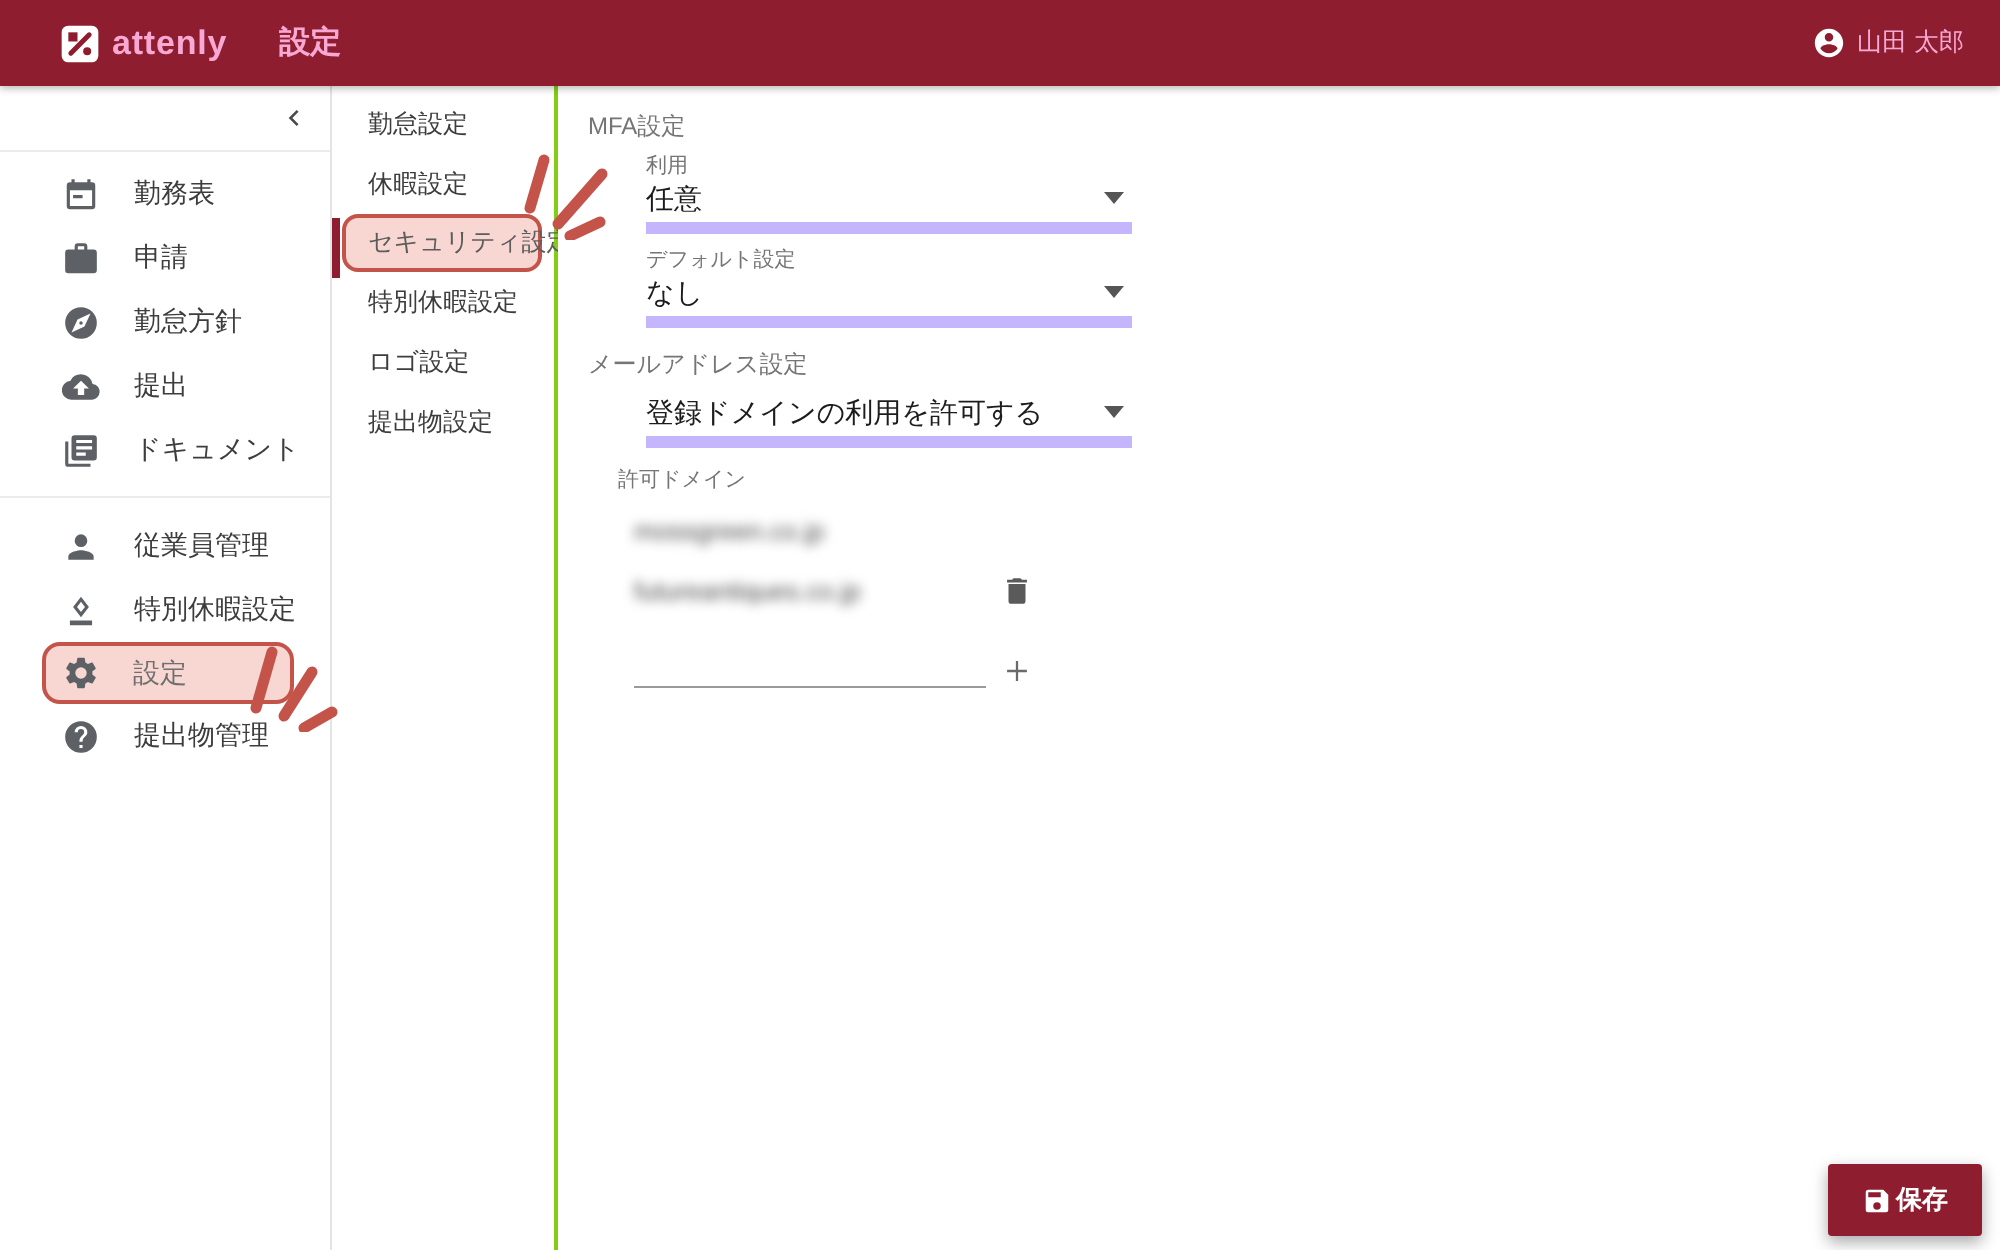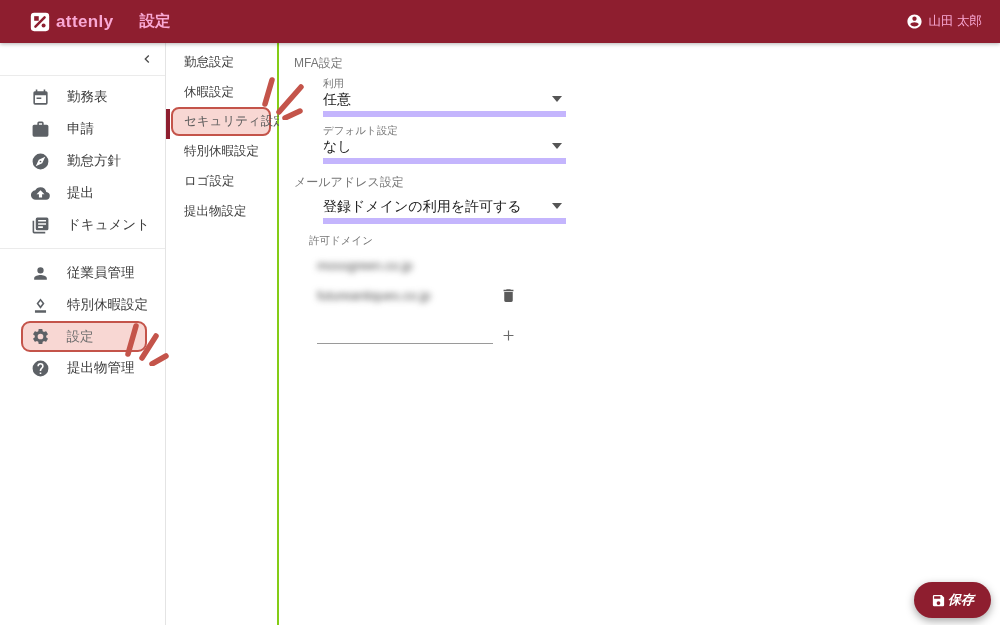--- a/index.html
+++ b/index.html
@@ -67,25 +67,24 @@
   .domain-row { height:30px; display:flex; align-items:center; font-size:13px; color:#4a4a4a; }
   .blurred { filter:blur(3px); }
   .icon-btn { margin-left:auto; background:none; border:none; padding:0; cursor:pointer; display:flex; }
   .icon-btn svg { width:17px; height:17px; fill:#5a5a5a; }
   .icon-btn.plus svg { fill:#6a6a6a; }
   .domain-add { display:flex; align-items:flex-end; margin-top:14px; }
   .new-domain-line { width:176px; height:20px; border:none; border-bottom:1px solid #9a9a9a; background:transparent; outline:none; font-size:13px; }
   
   .save-btn {
     position:absolute; right:9px; bottom:7px; height:36px; padding:0 17px;
-    border:none; border-radius:18px; background:#8e1e2f; color:#fff;
+    border:none; border-radius:2px; background:#8e1e2f; color:#fff;
     font-size:13px; font-weight:bold; font-family:inherit;
     display:flex; align-items:center; gap:2px; cursor:pointer;
     box-shadow:0 3px 8px rgba(0,0,0,.35);
-    font-style:italic;
   }
   .save-btn svg { width:15px; height:15px; fill:#fff; }
   
   .emphasis { position:absolute; pointer-events:none; z-index:7; }
   .emphasis path { stroke:#c4544a; stroke-width:5.5; stroke-linecap:round; fill:none; }
   #emphasis-sidebar { left:114px; top:312px; }
   #emphasis-submenu { left:258px; top:74px; }
 </style>
 </head>
 <body>

